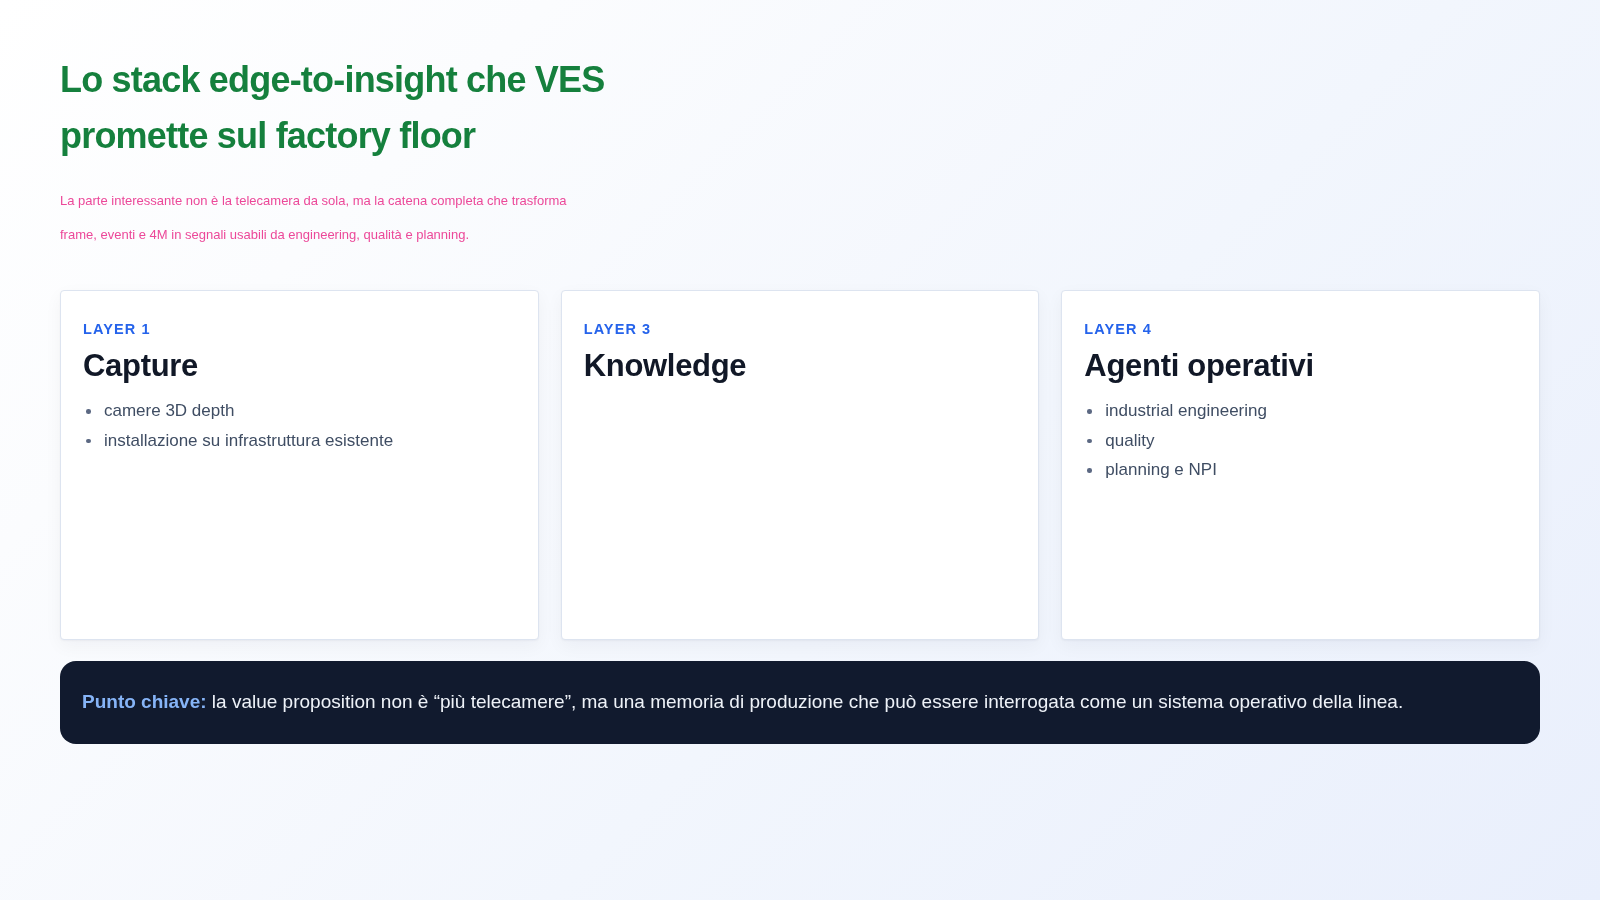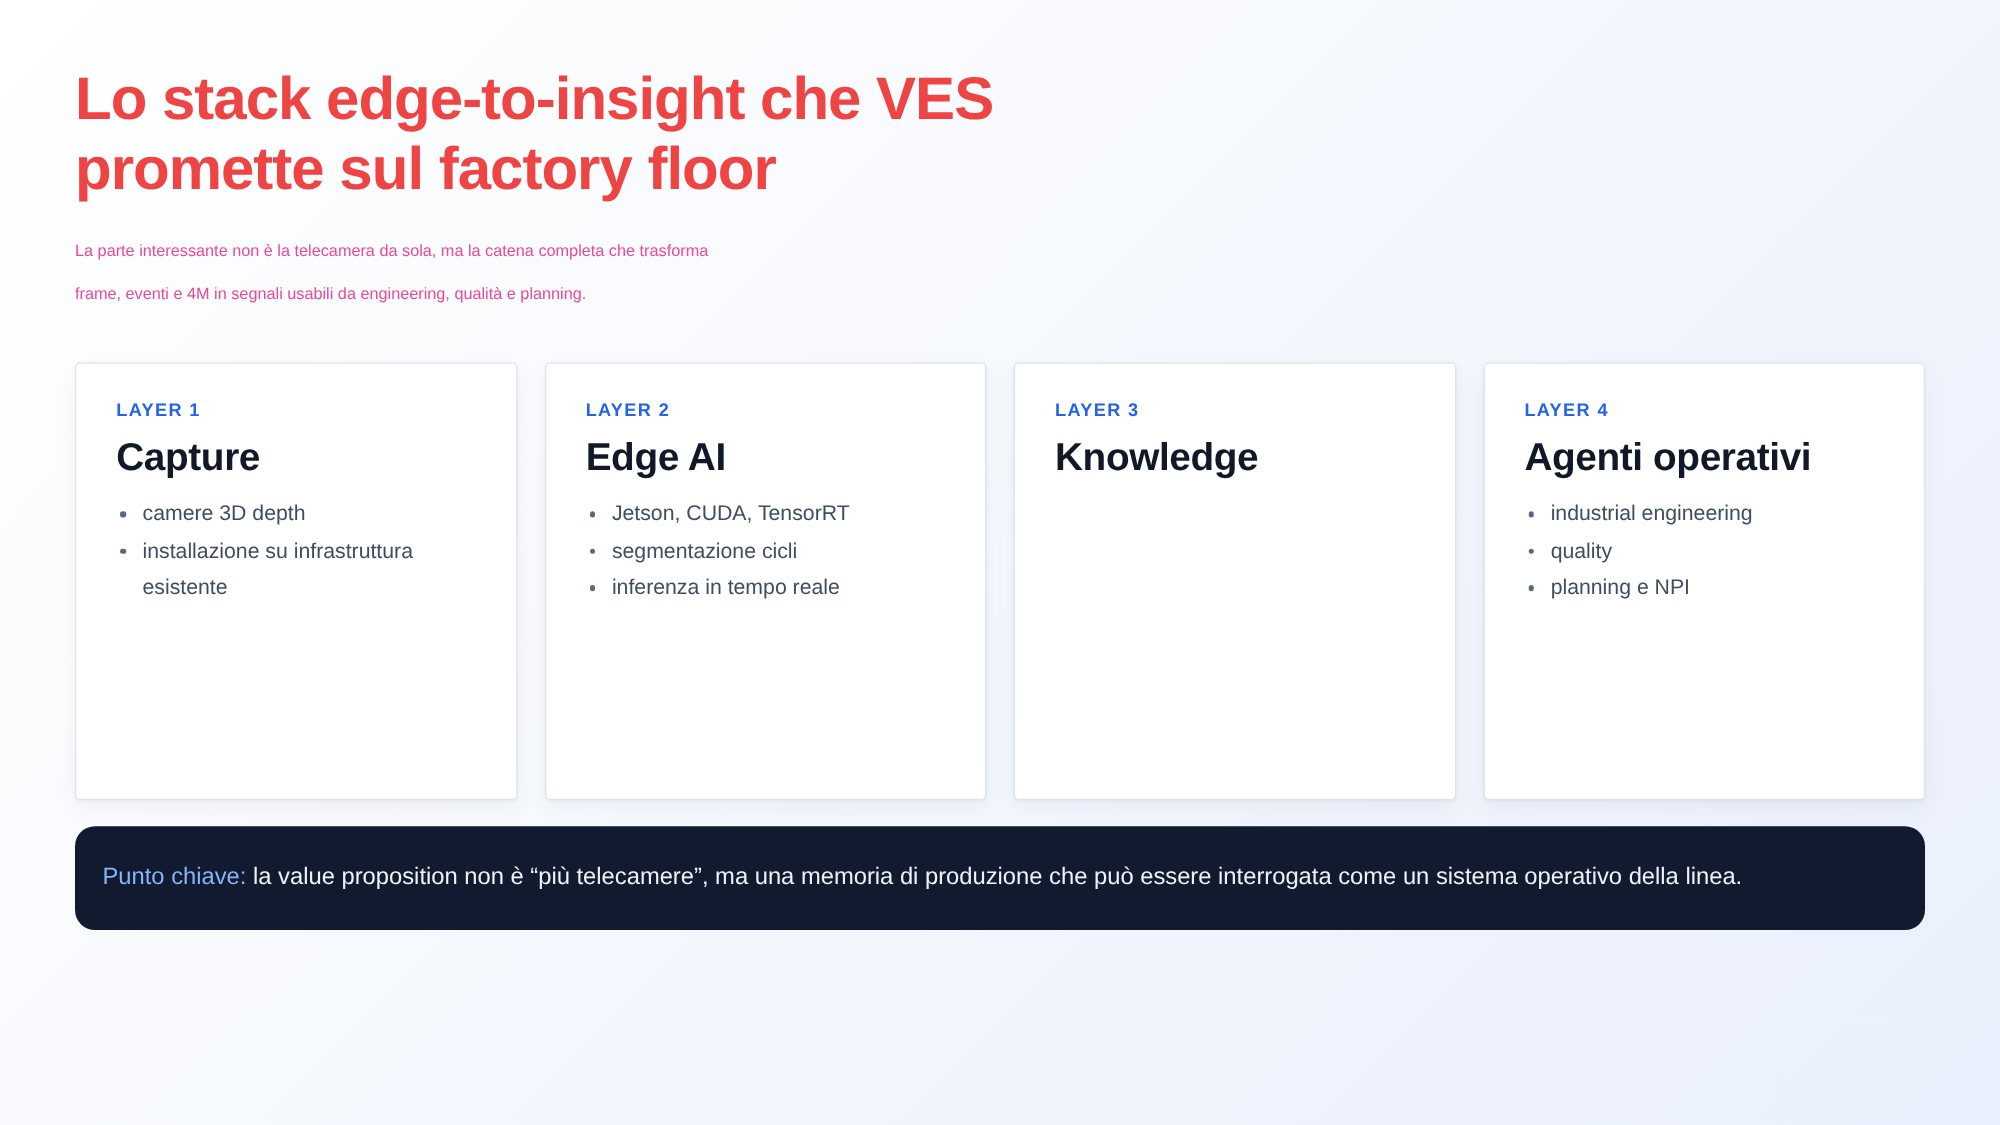--- a/index.html
+++ b/index.html
@@ -21,25 +21,25 @@
     width: 1600px;
     height: 900px;
     padding: 52px 60px 0 60px;
     position: relative;
   }
 
   
   .header { width: 960px; }
 
   .page-title {
-    font-size: 48px;
+    font-size: 36px;
     line-height: 56px;
     font-weight: 700;
     letter-spacing: -0.8px;
-    color: #ef4444;
+    color: #15803d;
     white-space: pre-line;
   }
 
   .page-subtitle {
     margin-top: 20px;
     font-size: 13px;
     line-height: 34px;
     font-weight: 400;
     color: #ec4899;
     white-space: pre-line;
@@ -53,21 +53,21 @@
     margin-top: 38px;
   }
 
   .card {
     flex: 1 1 0;
     min-width: 0;
     height: 350px;
     background: #ffffff;
     border: 1px solid #dde4f0;
     border-radius: 4px;
-    padding: 30px 28px 24px 32px;
+    padding: 30px 28px 24px 22px;
     box-shadow: 0 1px 2px rgba(16, 24, 40, 0.04), 0 6px 18px rgba(16, 24, 40, 0.045);
   }
 
   .card-kicker {
     font-size: 14.5px;
     font-weight: 700;
     letter-spacing: 1.1px;
     color: #2563eb;
     text-transform: uppercase;
   }
@@ -115,21 +115,21 @@
   }
 
   .callout-text {
     font-size: 19px;
     line-height: 31px;
     font-weight: 400;
     color: #eef2f8;
   }
 
   .callout-lead {
-    font-weight: 400;
+    font-weight: 700;
     color: #86b4f7;
   }
 </style>
 </head>
 <body>
 
 <div class="page">
 
   <div class="header">
     <h1 class="page-title">Lo stack edge-to-insight che VES
@@ -142,29 +142,20 @@
 
     <div class="card">
       <div class="card-kicker">LAYER 1</div>
       <div class="card-title">Capture</div>
       <ul class="card-list">
         <li>camere 3D depth</li>
         <li>installazione su infrastruttura esistente</li>
       </ul>
     </div>
 
-    <div class="card">
-      <div class="card-kicker">LAYER 2</div>
-      <div class="card-title">Edge AI</div>
-      <ul class="card-list">
-        <li>Jetson, CUDA, TensorRT</li>
-        <li>segmentazione cicli</li>
-        <li>inferenza in tempo reale</li>
-      </ul>
-    </div>
 
     <div class="card">
       <div class="card-kicker">LAYER 3</div>
       <div class="card-title">Knowledge</div>
     </div>
 
     <div class="card">
       <div class="card-kicker">LAYER 4</div>
       <div class="card-title">Agenti operativi</div>
       <ul class="card-list">

